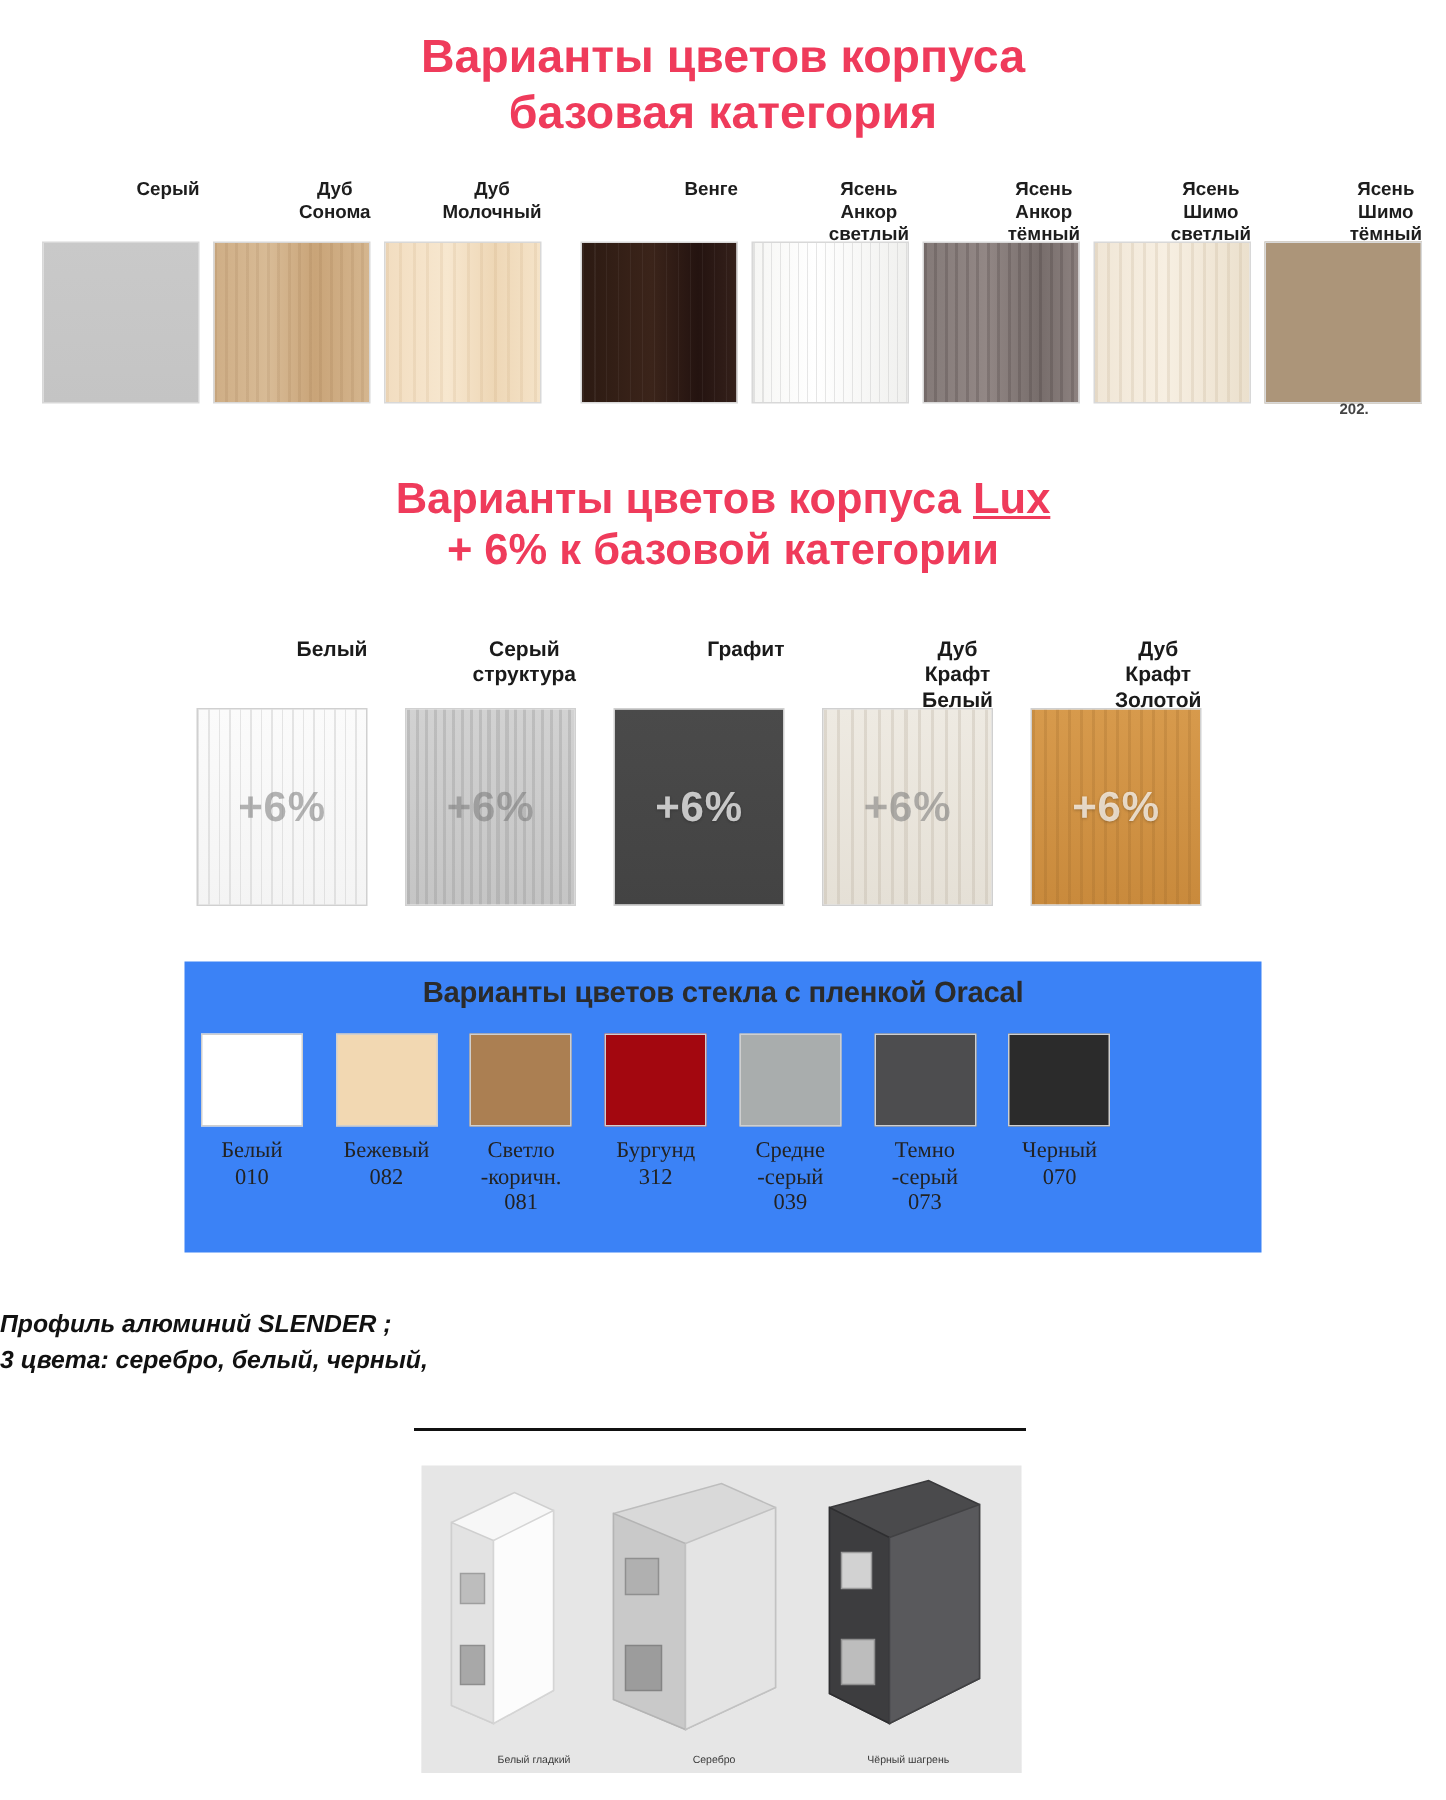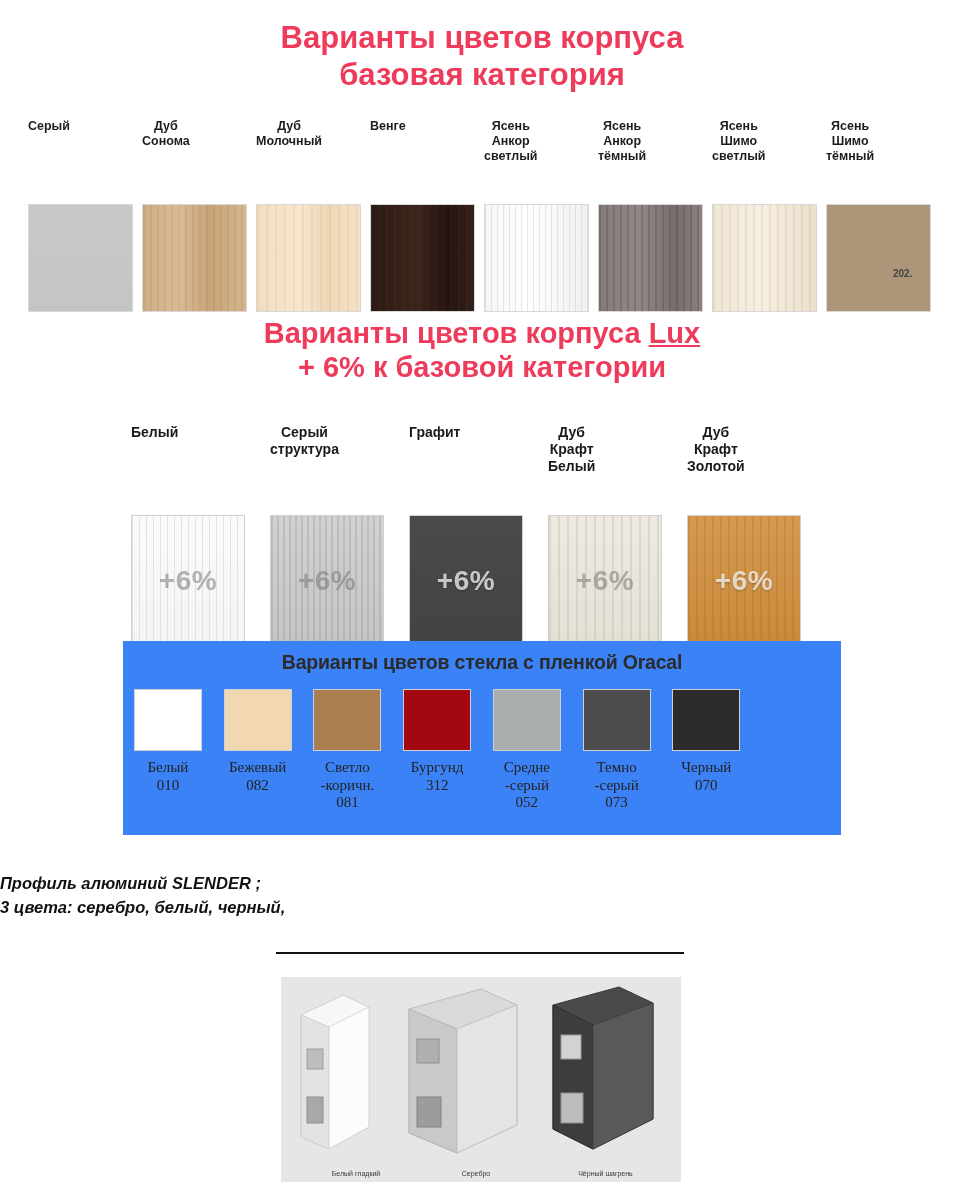--- a/index.html
+++ b/index.html
@@ -26,21 +26,21 @@
     font-size:31px;
   }
   #h2{
     position:absolute;left:0;top:316px;width:964px;
     font-size:29px;
   }
   #h2 .u{text-decoration:underline;}
 
   
   .row{position:absolute;display:flex;}
-  .cell{display:flex;flex-direction:column;align-items:flex-start;gap:43px;}
+  .cell{display:flex;flex-direction:column;align-items:flex-end;}
   .cap{
     font-size:12.5px;
     font-weight:bold;
     text-align:center;
     line-height:1.18;
     color:#1d1d1d;
     height:42px;
     display:flex;
     align-items:flex-start;
     justify-content:center;
@@ -174,21 +174,21 @@
         <span><span>Дуб</span><br><span>Сонома</span></span>
       </div>
       <div class="sw sw-sonoma"></div>
     </div>
     <div class="cell" style="margin-left:9px;">
       <div class="cap">
         <span><span>Дуб</span><br><span>Молочный</span></span>
       </div>
       <div class="sw sw-dubmol"></div>
     </div>
-    <div class="cell" style="margin-left:9px;">
+    <div class="cell" style="margin-left:26px;">
       <div class="cap">
         <span><span>Венге</span></span>
       </div>
       <div class="sw sw-venge"></div>
     </div>
     <div class="cell" style="margin-left:9px;">
       <div class="cap">
         <span><span>Ясень</span><br><span>Анкор</span><br><span>светлый</span></span>
       </div>
       <div class="sw sw-ankorsv"></div>
@@ -294,21 +294,21 @@
         <div class="osw" style="background:#a3070f;"></div>
         <div class="ocap">
           <span>Бургунд</span><br><span>312</span>
         </div>
       </div>
 
 
       <div class="ocell">
         <div class="osw" style="background:#a9adad;"></div>
         <div class="ocap">
-          <span>Средне</span><br><span>-серый</span><br><span>052</span>
+          <span>Средне</span><br><span>-серый</span><br><span>039</span>
         </div>
       </div>
 
       <div class="ocell">
         <div class="osw" style="background:#4d4d4f;"></div>
         <div class="ocap">
           <span>Темно</span><br><span>-серый</span><br><span>073</span>
         </div>
       </div>
 

